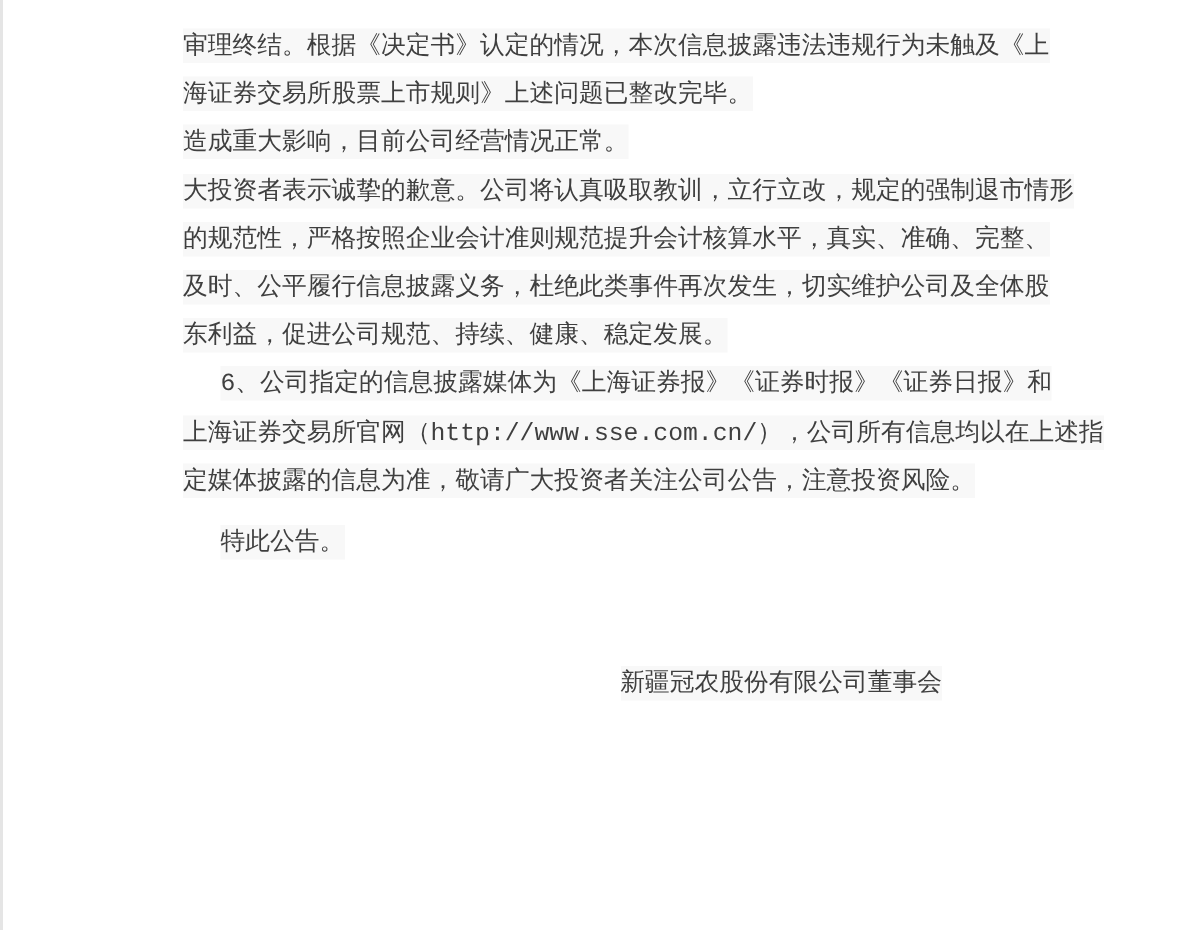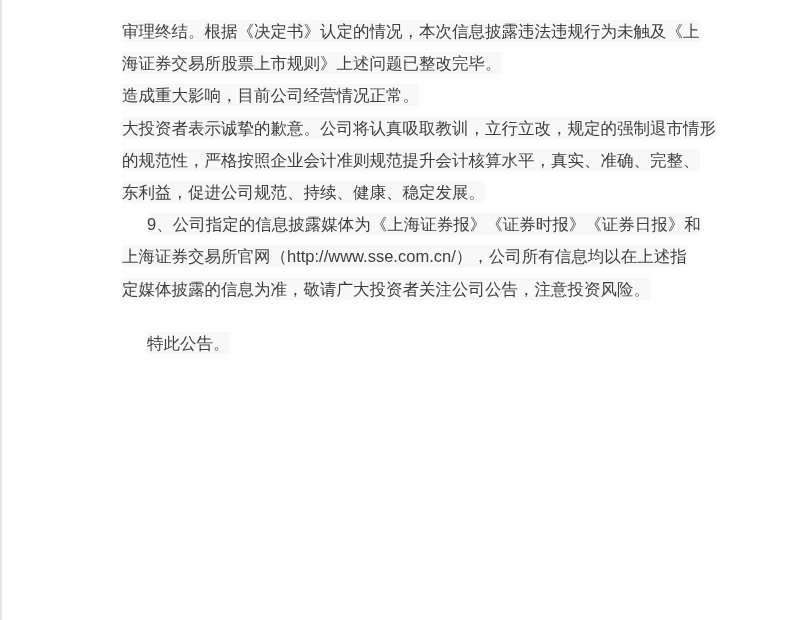--- a/index.html
+++ b/index.html
@@ -6,21 +6,21 @@
     margin: 0;
     padding: 0;
     background: #ffffff;
   }
   .page {
     position: relative;
     width: 791px;
     height: 620px;
     background: var(--page-bg, #ffffff);
     overflow: hidden;
-    font-family: Liberation Sans, sans-serif;
+    font-family: Liberation Mono, monospace;
     color: var(--text-color, #3f3f3f);
   }
   .edge-line {
     position: absolute;
     left: 0;
     top: 0;
     width: 2px;
     height: 620px;
     background: var(--edge-color, #e5e5e5);
   }
@@ -38,21 +38,21 @@
     white-space: nowrap;
   }
   .tline.indent {
     text-indent: 25px;
   }
   .tline .band {
     background: var(--band-color, #f8f8f8);
     padding: 2px 0;
   }
   .closing {
-    margin-top: 22px;
+    margin-top: 9px;
   }
   .signature-block {
     margin-top: 62px;
     text-align: right;
     padding-right: 72px;
   }
   .signature-inner {
     display: inline-block;
     text-align: center;
   }
@@ -72,28 +72,32 @@
 <div class="page" style="--page-bg: #ffffff; --text-color: #3f3f3f; --band-color: #f8f8f8; --edge-color: #e5e5e5;">
   <div class="edge-line"></div>
 
   <div class="content">
     <div>
         <div class="tline"><span class="band">审理终结。根据《决定书》认定的情况，本次信息披露违法违规行为未触及《上</span></div>
         <div class="tline"><span class="band">海证券交易所股票上市规则》上述问题已整改完毕。</span></div>
         <div class="tline"><span class="band">造成重大影响，目前公司经营情况正常。</span></div>
         <div class="tline"><span class="band">大投资者表示诚挚的歉意。公司将认真吸取教训，立行立改，规定的强制退市情形</span></div>
         <div class="tline"><span class="band">的规范性，严格按照企业会计准则规范提升会计核算水平，真实、准确、完整、</span></div>
+        <div class="tline"><span class="band">及时、公平履行信息披露义务，杜绝此类事件再次发生，切实维护公司及全体股</span></div>
         <div class="tline"><span class="band">东利益，促进公司规范、持续、健康、稳定发展。</span></div>
-        <div class="tline indent"><span class="band">9、公司指定的信息披露媒体为《上海证券报》《证券时报》《证券日报》和</span></div>
+        <div class="tline indent"><span class="band">6、公司指定的信息披露媒体为《上海证券报》《证券时报》《证券日报》和</span></div>
         <div class="tline"><span class="band">上海证券交易所官网（http://www.sse.com.cn/），公司所有信息均以在上述指</span></div>
         <div class="tline"><span class="band">定媒体披露的信息为准，敬请广大投资者关注公司公告，注意投资风险。</span></div>
       </div>
 
     <div class="tline indent closing">
       <span class="band">特此公告。</span>
     </div>
 
     <div class="signature-block">
       <div class="signature-inner">
+        <div class="sig-line">
+          <span class="band">新疆冠农股份有限公司董事会</span>
+        </div>
       </div>
     </div>
   </div>
 </div>
 
 </body></html>

